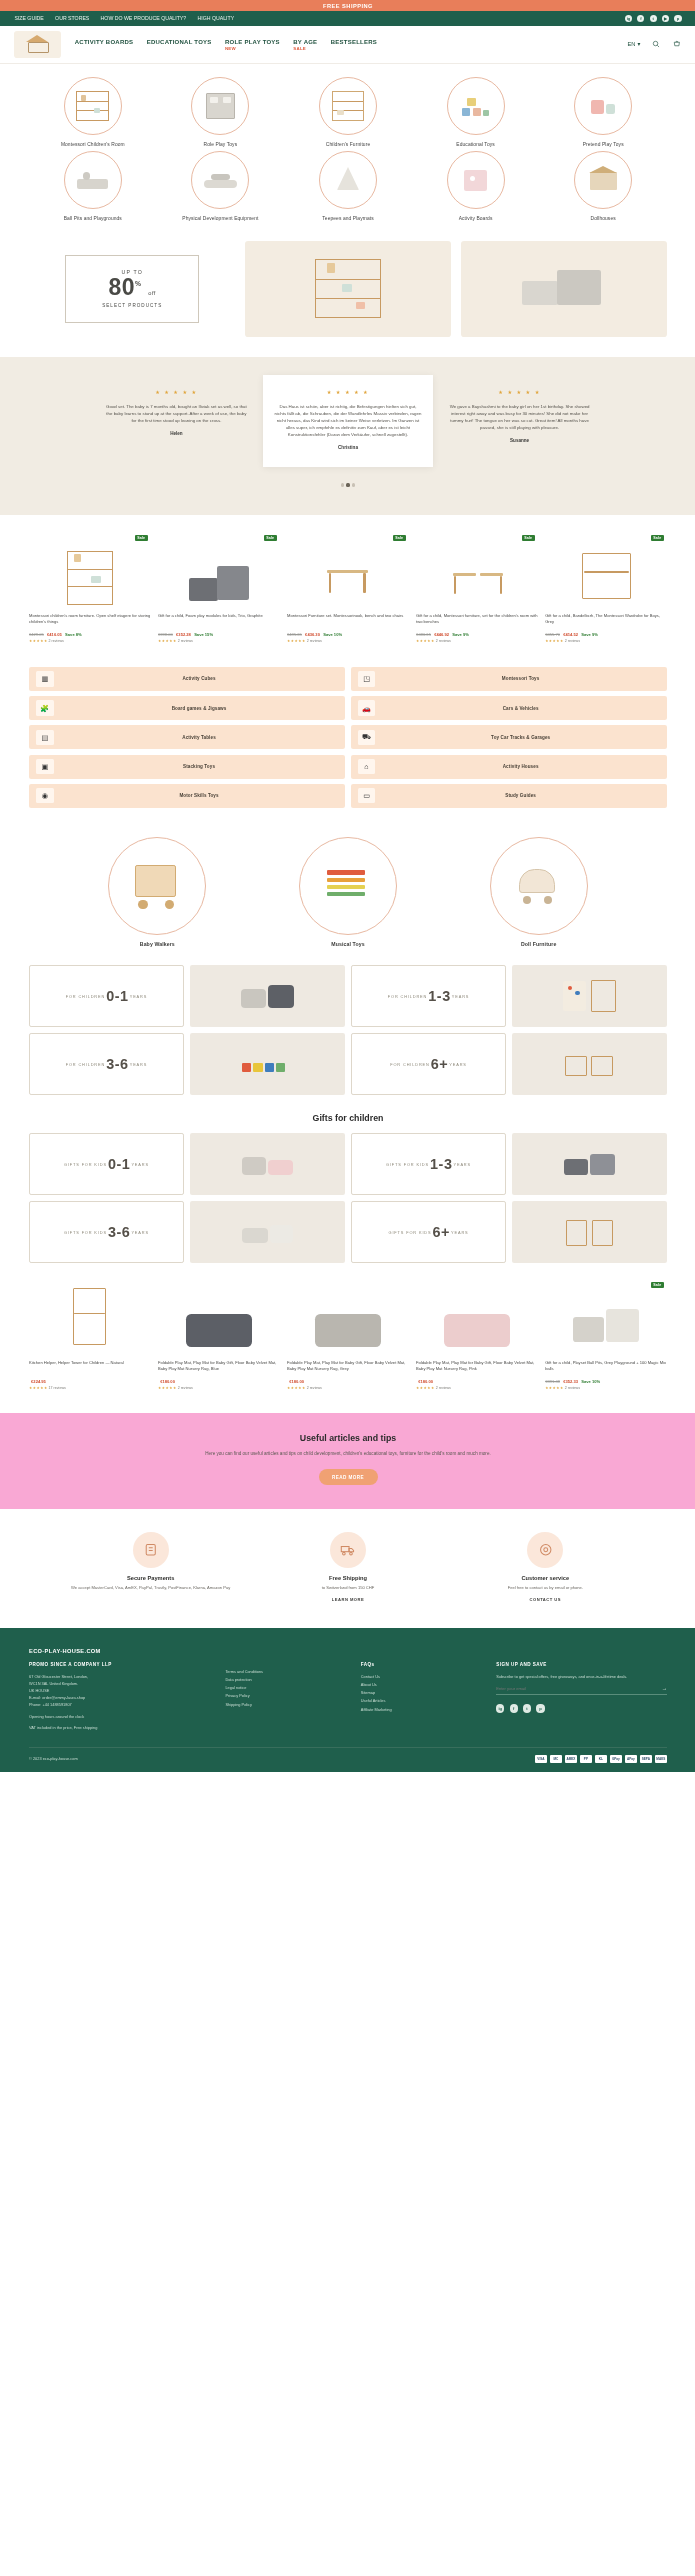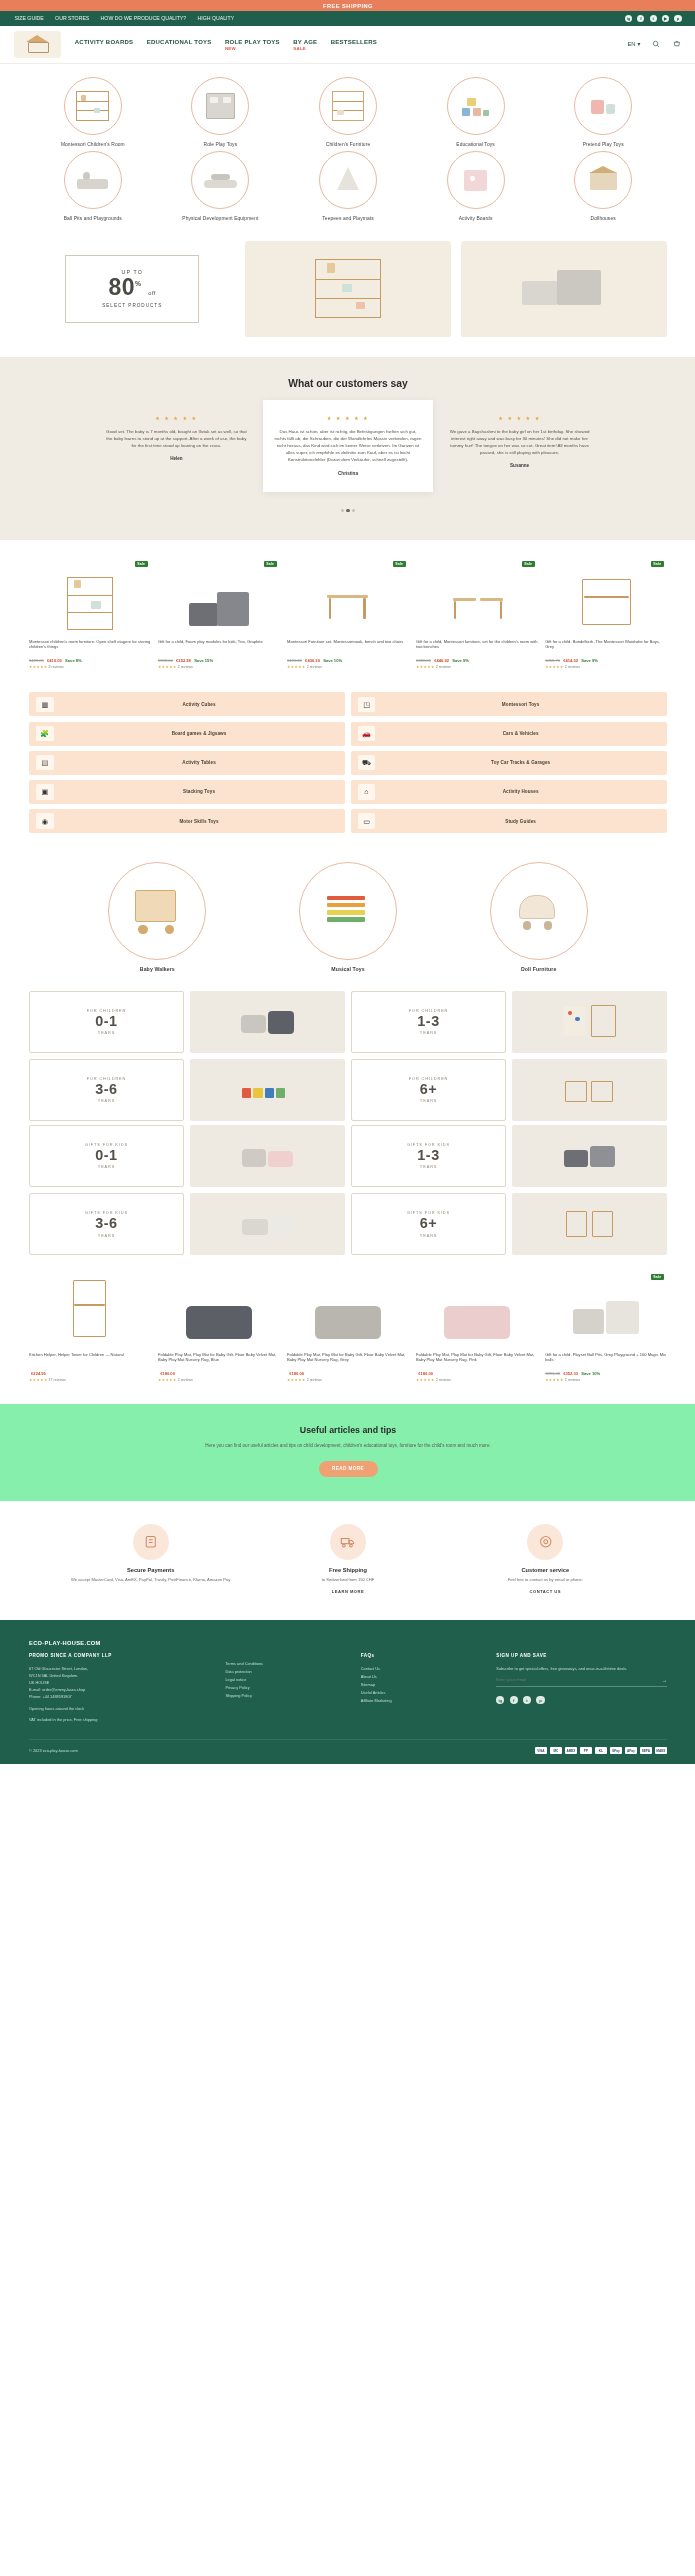--- a/index.html
+++ b/index.html
@@ -210,31 +210,31 @@
 
   
   .sechead { text-align: center; font-size: 8.8px; font-weight: 700; color: #2c2c2c; padding: 13.4px 0 10.3px; }
 
   
   .agegrid { display: grid; grid-template-columns: repeat(4, 1fr); gap: 6.2px; padding: 0 29px 4.1px; }
   .agecard {
     height: 62px; border-radius: 2.1px; overflow: hidden; position: relative;
     display: flex; align-items: center; justify-content: center;
   }
-  .agecard.plain { border: 0.5px solid #ded7ca; background: #fff; flex-direction: column; gap: 1px; }
+  .agecard.plain { border: 0.5px solid #ded7ca; background: #fff; flex-direction: row; gap: 1px; }
   .agecard .ctxt { font-size: 3.9px; letter-spacing: .22em; color: #8d8879; }
   .agecard .cnum { font-size: 14.4px; font-weight: 700; color: #555049; line-height: 1.05; letter-spacing: .04em; }
   .agecard .cyr { font-size: 3.9px; letter-spacing: .22em; color: #8d8879; }
   .agecard.photo { background: #eee9e1; }
 
   
   .pgrid.wide { padding-top: 11.3px; }
 
   
-  .articles { background: #86efac; text-align: center; padding: 20.6px 0 24px; margin-top: 7.2px; }
+  .articles { background: #f9a8d4; text-align: center; padding: 20.6px 0 24px; margin-top: 7.2px; }
   .articles h2 { font-size: 8.8px; font-weight: 700; color: #2c2c2c; }
   .articles p { font-size: 4.6px; color: #5d5a53; margin: 7.2px auto 11.3px; width: 319px; line-height: 1.7; }
   .btn-pill {
     display: inline-block; background: #f0a173; color: #fff; font-size: 4.6px; font-weight: 700;
     letter-spacing: .1em; padding: 5.2px 13.4px; border-radius: 10.3px; border: none; cursor: pointer;
   }
 
   
   .services { display: grid; grid-template-columns: repeat(3,1fr); padding: 23px 52px 25px; text-align: center; }
   .svc .sico {
@@ -469,21 +469,20 @@
     </a>
     <a class="promo-card">
       <span class="art" style="width:93px;height:57px;">
         <span class="blk" style="left:5.2px;top:20.6px;width:36px;height:24px;background:#d9d6cf;border-radius:2.1px;"></span>
         <span class="blk" style="left:40px;top:9.3px;width:44px;height:35px;background:#cbc8c1;border-radius:2.1px;"></span>
       </span>
     </a>
   </section>
 
   <section class="testi">
-    <h2>What our customers say</h2>
     <div class="testi-row">
       <div class="tcard">
         <div class="stars">★ ★ ★ ★ ★</div>
         <div>Good set. The baby is 7 months old, bought an Iliviak set as well, so that the baby learns to stand up at the support. After a week of use, the baby for the first time stood up leaning on the cross.</div>
         <div class="tname">Helen</div>
       </div>
       <div class="tcard center">
         <div class="stars">★ ★ ★ ★ ★</div>
         <div>Das Haus ist schön, aber ist richtig, die Befestigungen hielten sich gut, nichts fällt ab, die Schrauben, die der Wandlehrles Massiv verbinden, ragen nicht heraus, das Kind wird sich im keiner Weise verletzen. Im Ganzen ist alles super, ich empfehle es definitiv zum Kauf, aber es ist leicht Konstruktionsfehler (Daran dem Verkäufer, schnell zugestellt).</div>
         <div class="tname">Christina</div>
@@ -729,20 +728,21 @@
       <span class="cyr">YEARS</span>
     </a>
     <a class="agecard photo">
       <span class="art" style="width:57px;height:36px;">
         <span class="blk" style="left:4.1px;top:9.3px;width:21.6px;height:20.6px;border:1px solid #c79a61;"></span>
         <span class="blk" style="left:30px;top:9.3px;width:21.6px;height:20.6px;border:1px solid #c79a61;"></span>
       </span>
     </a>
   </section>
 
+  <h2 class="sechead">Gifts for children</h2>
   <section class="agegrid">
     <a class="agecard plain">
       <span class="ctxt">GIFTS FOR KIDS</span>
       <span class="cnum">0-1</span>
       <span class="cyr">YEARS</span>
     </a>
     <a class="agecard photo">
       <span class="art" style="width:57px;height:36px;">
         <span class="blk" style="left:3.1px;top:11.3px;width:24px;height:17.5px;background:#cfcbc4;border-radius:4.1px;"></span>
         <span class="blk" style="left:29px;top:13.4px;width:25px;height:15.5px;background:#f0cfcf;border-radius:4.1px;"></span>

